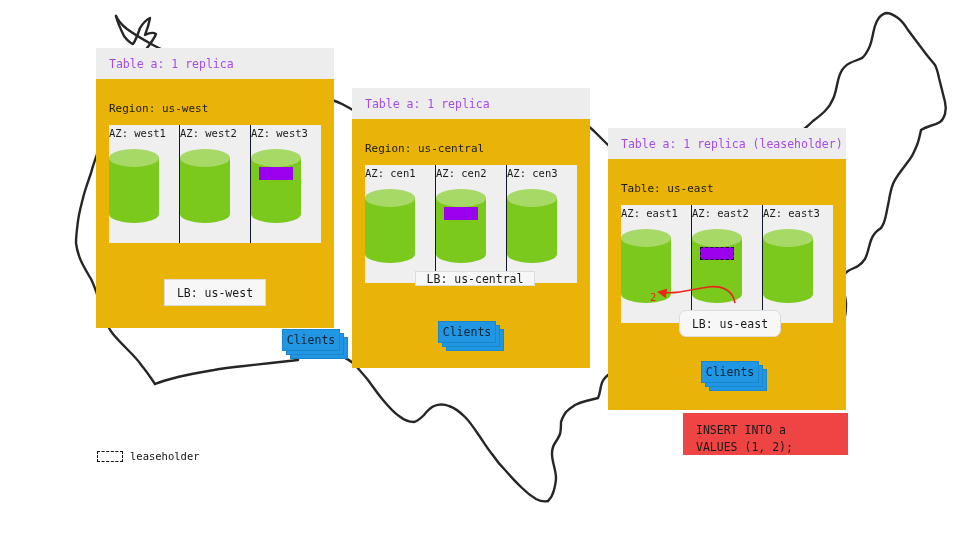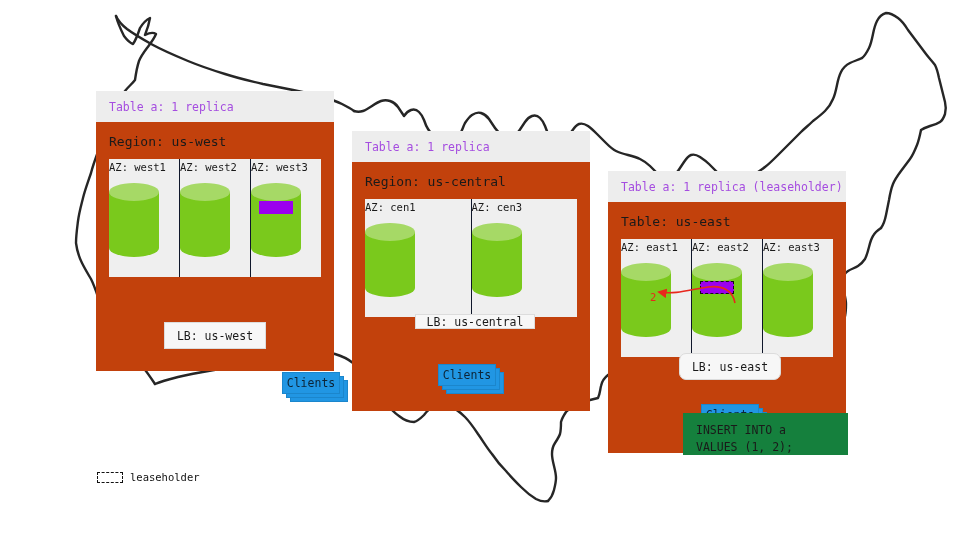--- a/index.html
+++ b/index.html
@@ -11,41 +11,40 @@
     position:relative;
   }
   #stage{position:absolute;left:0;top:0;width:960px;height:540px;}
 
   
   #map{position:absolute;left:0;top:0;width:960px;height:540px;z-index:1;}
 
   
   .region-panel{
     position:absolute;z-index:5;
-    background:#c2410c;
-    box-sizing:border-box;
-    margin-top:43px;
+    background:#eab308;
+    box-sizing:border-box;
   }
   .panel-header{
     background:#ededed;
     height:31px;
     display:flex;align-items:center;
     padding-left:13px;
     box-sizing:border-box;
   }
   .panel-header .hdr-text{
     color:#a54de0;
     font-size:11.5px;
     letter-spacing:0px;
     white-space:nowrap;
   }
   .region-title{
     color:#1a1a1a;
-    font-size:13px;
-    padding:12px 0 10px 13px;
+    font-size:11px;
+    padding:23px 0 10px 13px;
     white-space:nowrap;
   }
   .az-strip{
     position:relative;
     margin:0 13px;
     background:#efefef;
     display:flex;
     box-sizing:border-box;
   }
   .az-cell{
@@ -112,21 +111,21 @@
   }
   .clients-stack .s3{left:8px;top:8px;}
   .clients-stack .s2{left:4px;top:4px;}
   .clients-stack .s1{left:0px;top:0px;
     display:flex;align-items:center;justify-content:center;
     color:#0d2436;font-size:11.5px;white-space:nowrap;}
 
   
   #sql-box{
     position:absolute;z-index:9;
-    background:#15803d;
+    background:#ef4444;
     box-sizing:border-box;
     padding:9px 0 0 13px;
     font-size:11.5px;
     color:#1a1a1a;
     line-height:1.45;
     white-space:pre;
   }
 
   
   #legend{
@@ -313,20 +312,29 @@
     <div class="az-strip" style="height:118px;">
       <div class="az-cell">
         <span class="az-label">AZ: cen1</span>
         <div class="cyl">
           <div class="bottom"></div>
           <div class="body"></div>
           <div class="top"></div>
         </div>
       </div>
       <div class="az-cell">
+        <span class="az-label">AZ: cen2</span>
+        <div class="cyl">
+          <div class="bottom"></div>
+          <div class="body"></div>
+          <div class="top"></div>
+          <div class="marker"></div>
+        </div>
+      </div>
+      <div class="az-cell">
         <span class="az-label">AZ: cen3</span>
         <div class="cyl">
           <div class="bottom"></div>
           <div class="body"></div>
           <div class="top"></div>
         </div>
       </div>
     </div>
     <div class="lb-box" style="left:63px;top:183px;width:120px;height:15px;">LB: us-central</div>
     <div class="clients-stack" style="left:86px;top:233px;">
@@ -382,18 +390,18 @@
   <svg id="annotations" viewBox="0 0 960 540" xmlns="http://www.w3.org/2000/svg">
     <defs>
       <marker id="redhead" viewBox="0 0 10 10" refX="8" refY="5" markerWidth="6" markerHeight="6" orient="auto-start-reverse">
         <path d="M 0 0 L 10 5 L 0 10 z" fill="#e8271c"></path>
       </marker>
     </defs>
     <path d="M735,303 C733,291 723,285 708,287 C692,289 676,295 659,292" fill="none" stroke="#e8271c" stroke-width="1.6" marker-end="url(#redhead)"></path>
   </svg>
   <div id="arrow-label-2" style="left:650px;top:291px;">2</div>
 
-  <div id="legend" style="left:97px;top:471px;">
+  <div id="legend" style="left:97px;top:450px;">
     <span class="swatch"></span>
     <span>leaseholder</span>
   </div>
 
 </div>
 
 </body></html>

